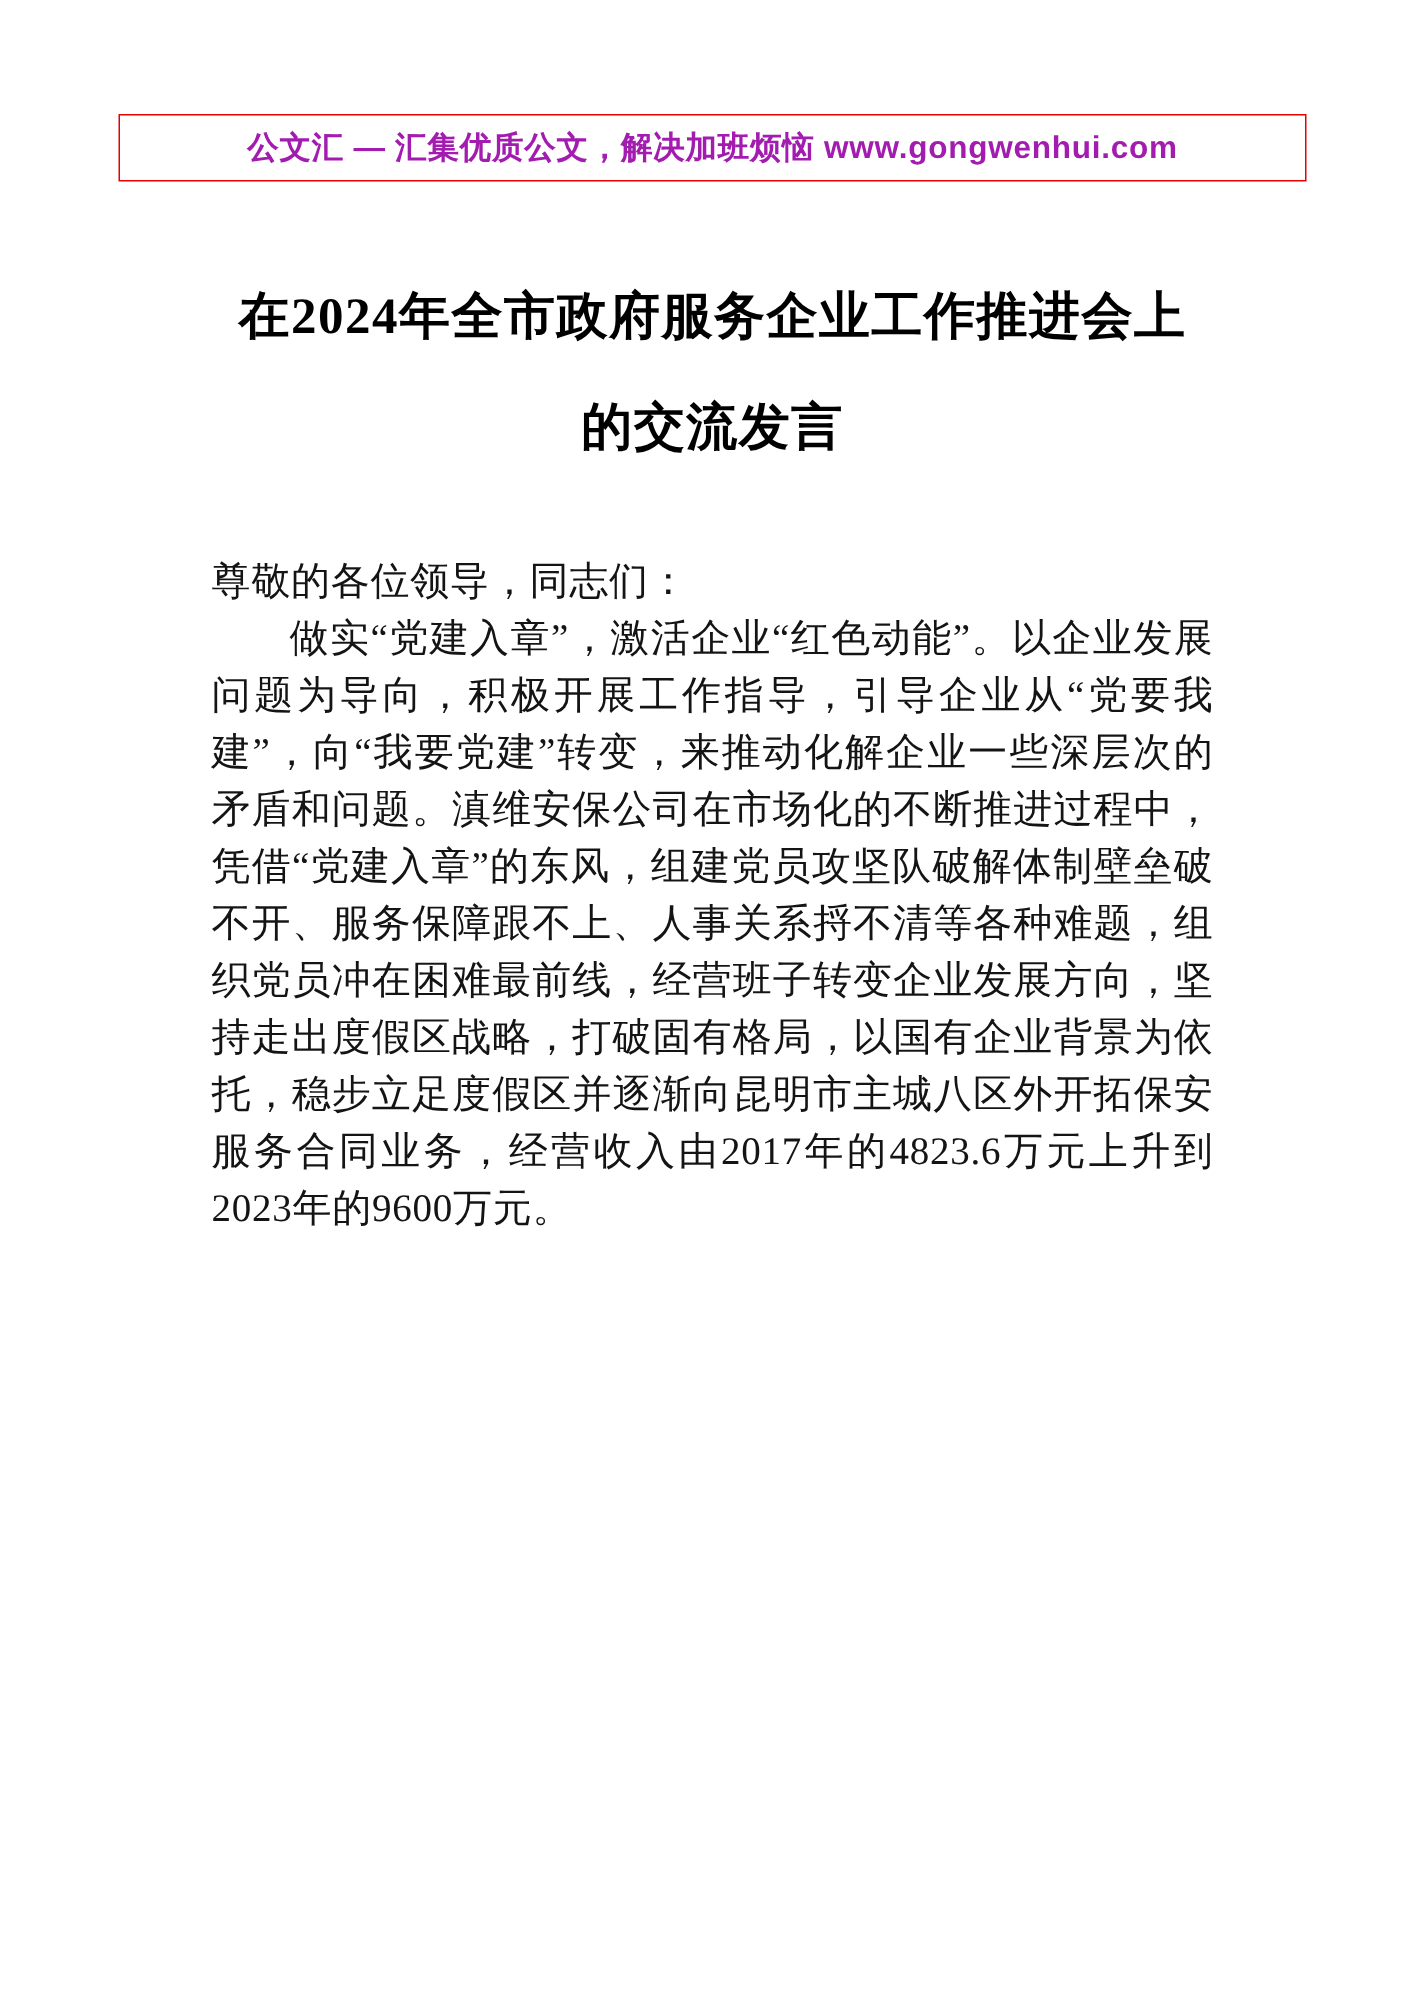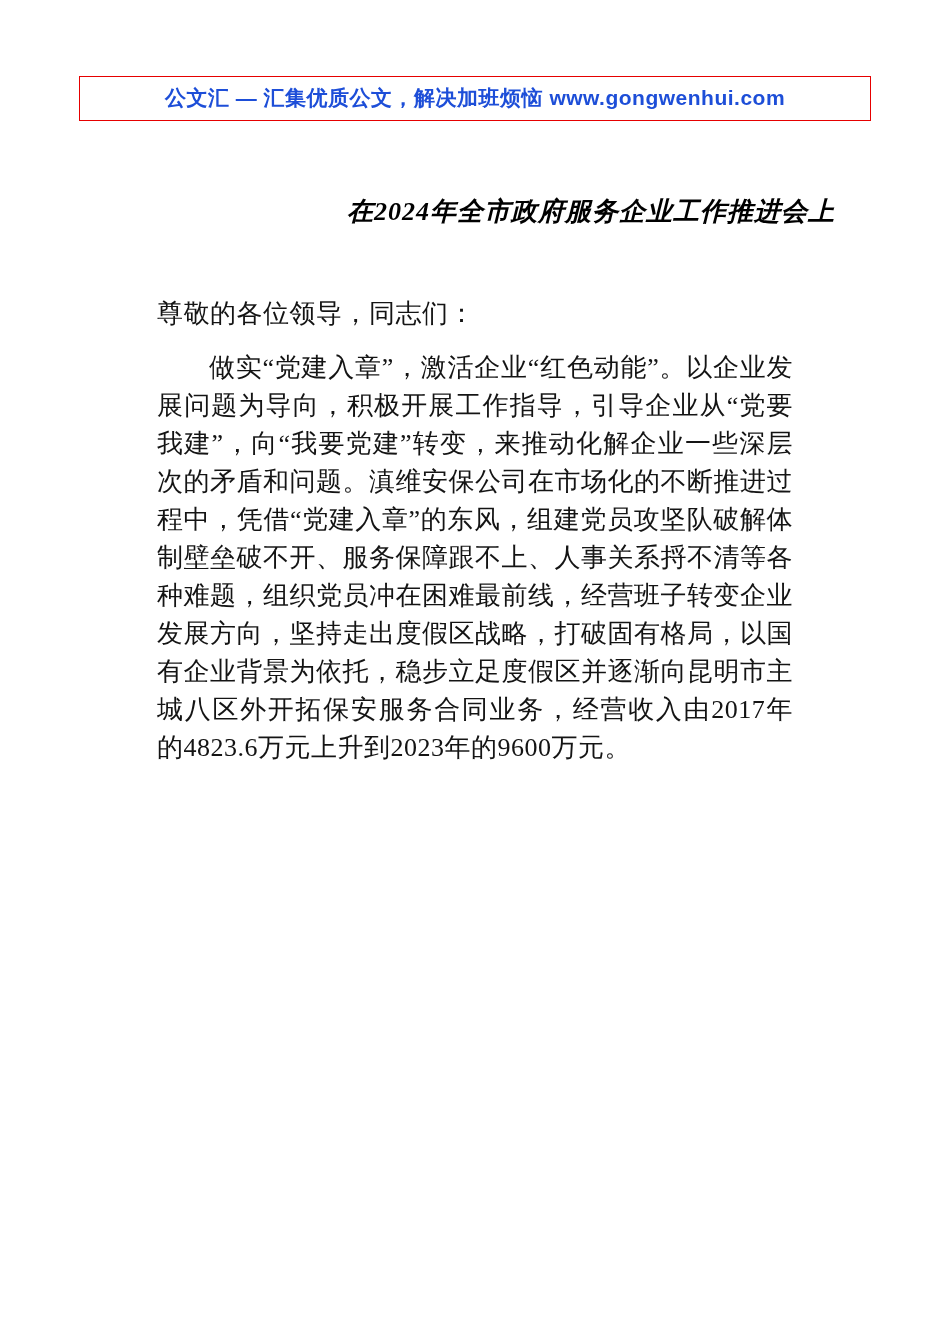--- a/index.html
+++ b/index.html
@@ -19,67 +19,67 @@
     height: 1344px;
     background: #ffffff;
   }
   .banner {
     margin: 76px auto 0 auto;
     width: 792px;
     box-sizing: border-box;
     border: 1px solid #e60000;
     text-align: center;
     padding: 7px 0 8px 0;
-    color: #1d4ed8;
+    color: #a21caf;
     font-family: "Liberation Sans", "DejaVu Sans", sans-serif;
     font-weight: bold;
     font-size: 21px;
     letter-spacing: 0.5px;
   }
   .title {
     margin: 54px auto 0 auto;
     width: 720px;
-    text-align: right;
-    font-size: 26px;
+    text-align: center;
+    font-size: 34px;
     font-weight: bold;
     color: #000000;
     line-height: 74px;
     letter-spacing: 1px;
-    font-style: italic;
   }
   .title-line {
     display: block;
   }
   .content {
     width: 668px;
     margin: 46px auto 0 auto;
     font-size: 26px;
     line-height: 38px;
     color: #141414;
     text-align: justify;
     letter-spacing: 0.5px;
   }
   .content p {
-    margin: 16px;
+    margin: 0;
   }
   .para {
     text-indent: 2em;
   }
 </style>
 </head>
 <body>
 
 <div class="page">
 
   <div class="banner">
     <span>公文汇 — 汇集优质公文，解决加班烦恼 www.gongwenhui.com</span>
   </div>
 
   <h1 class="title">
     <span class="title-line">在2024年全市政府服务企业工作推进会上</span>
+    <span class="title-line">的交流发言</span>
   </h1>
 
   <div class="content">
     <p class="salutation">尊敬的各位领导，同志们：</p>
     <p class="para">做实“党建入章”，激活企业“红色动能”。以企业发展问题为导向，积极开展工作指导，引导企业从“党要我建”，向“我要党建”转变，来推动化解企业一些深层次的矛盾和问题。滇维安保公司在市场化的不断推进过程中，凭借“党建入章”的东风，组建党员攻坚队破解体制壁垒破不开、服务保障跟不上、人事关系捋不清等各种难题，组织党员冲在困难最前线，经营班子转变企业发展方向，坚持走出度假区战略，打破固有格局，以国有企业背景为依托，稳步立足度假区并逐渐向昆明市主城八区外开拓保安服务合同业务，经营收入由2017年的4823.6万元上升到2023年的9600万元。</p>
   </div>
 
 </div>
 
 </body></html>

